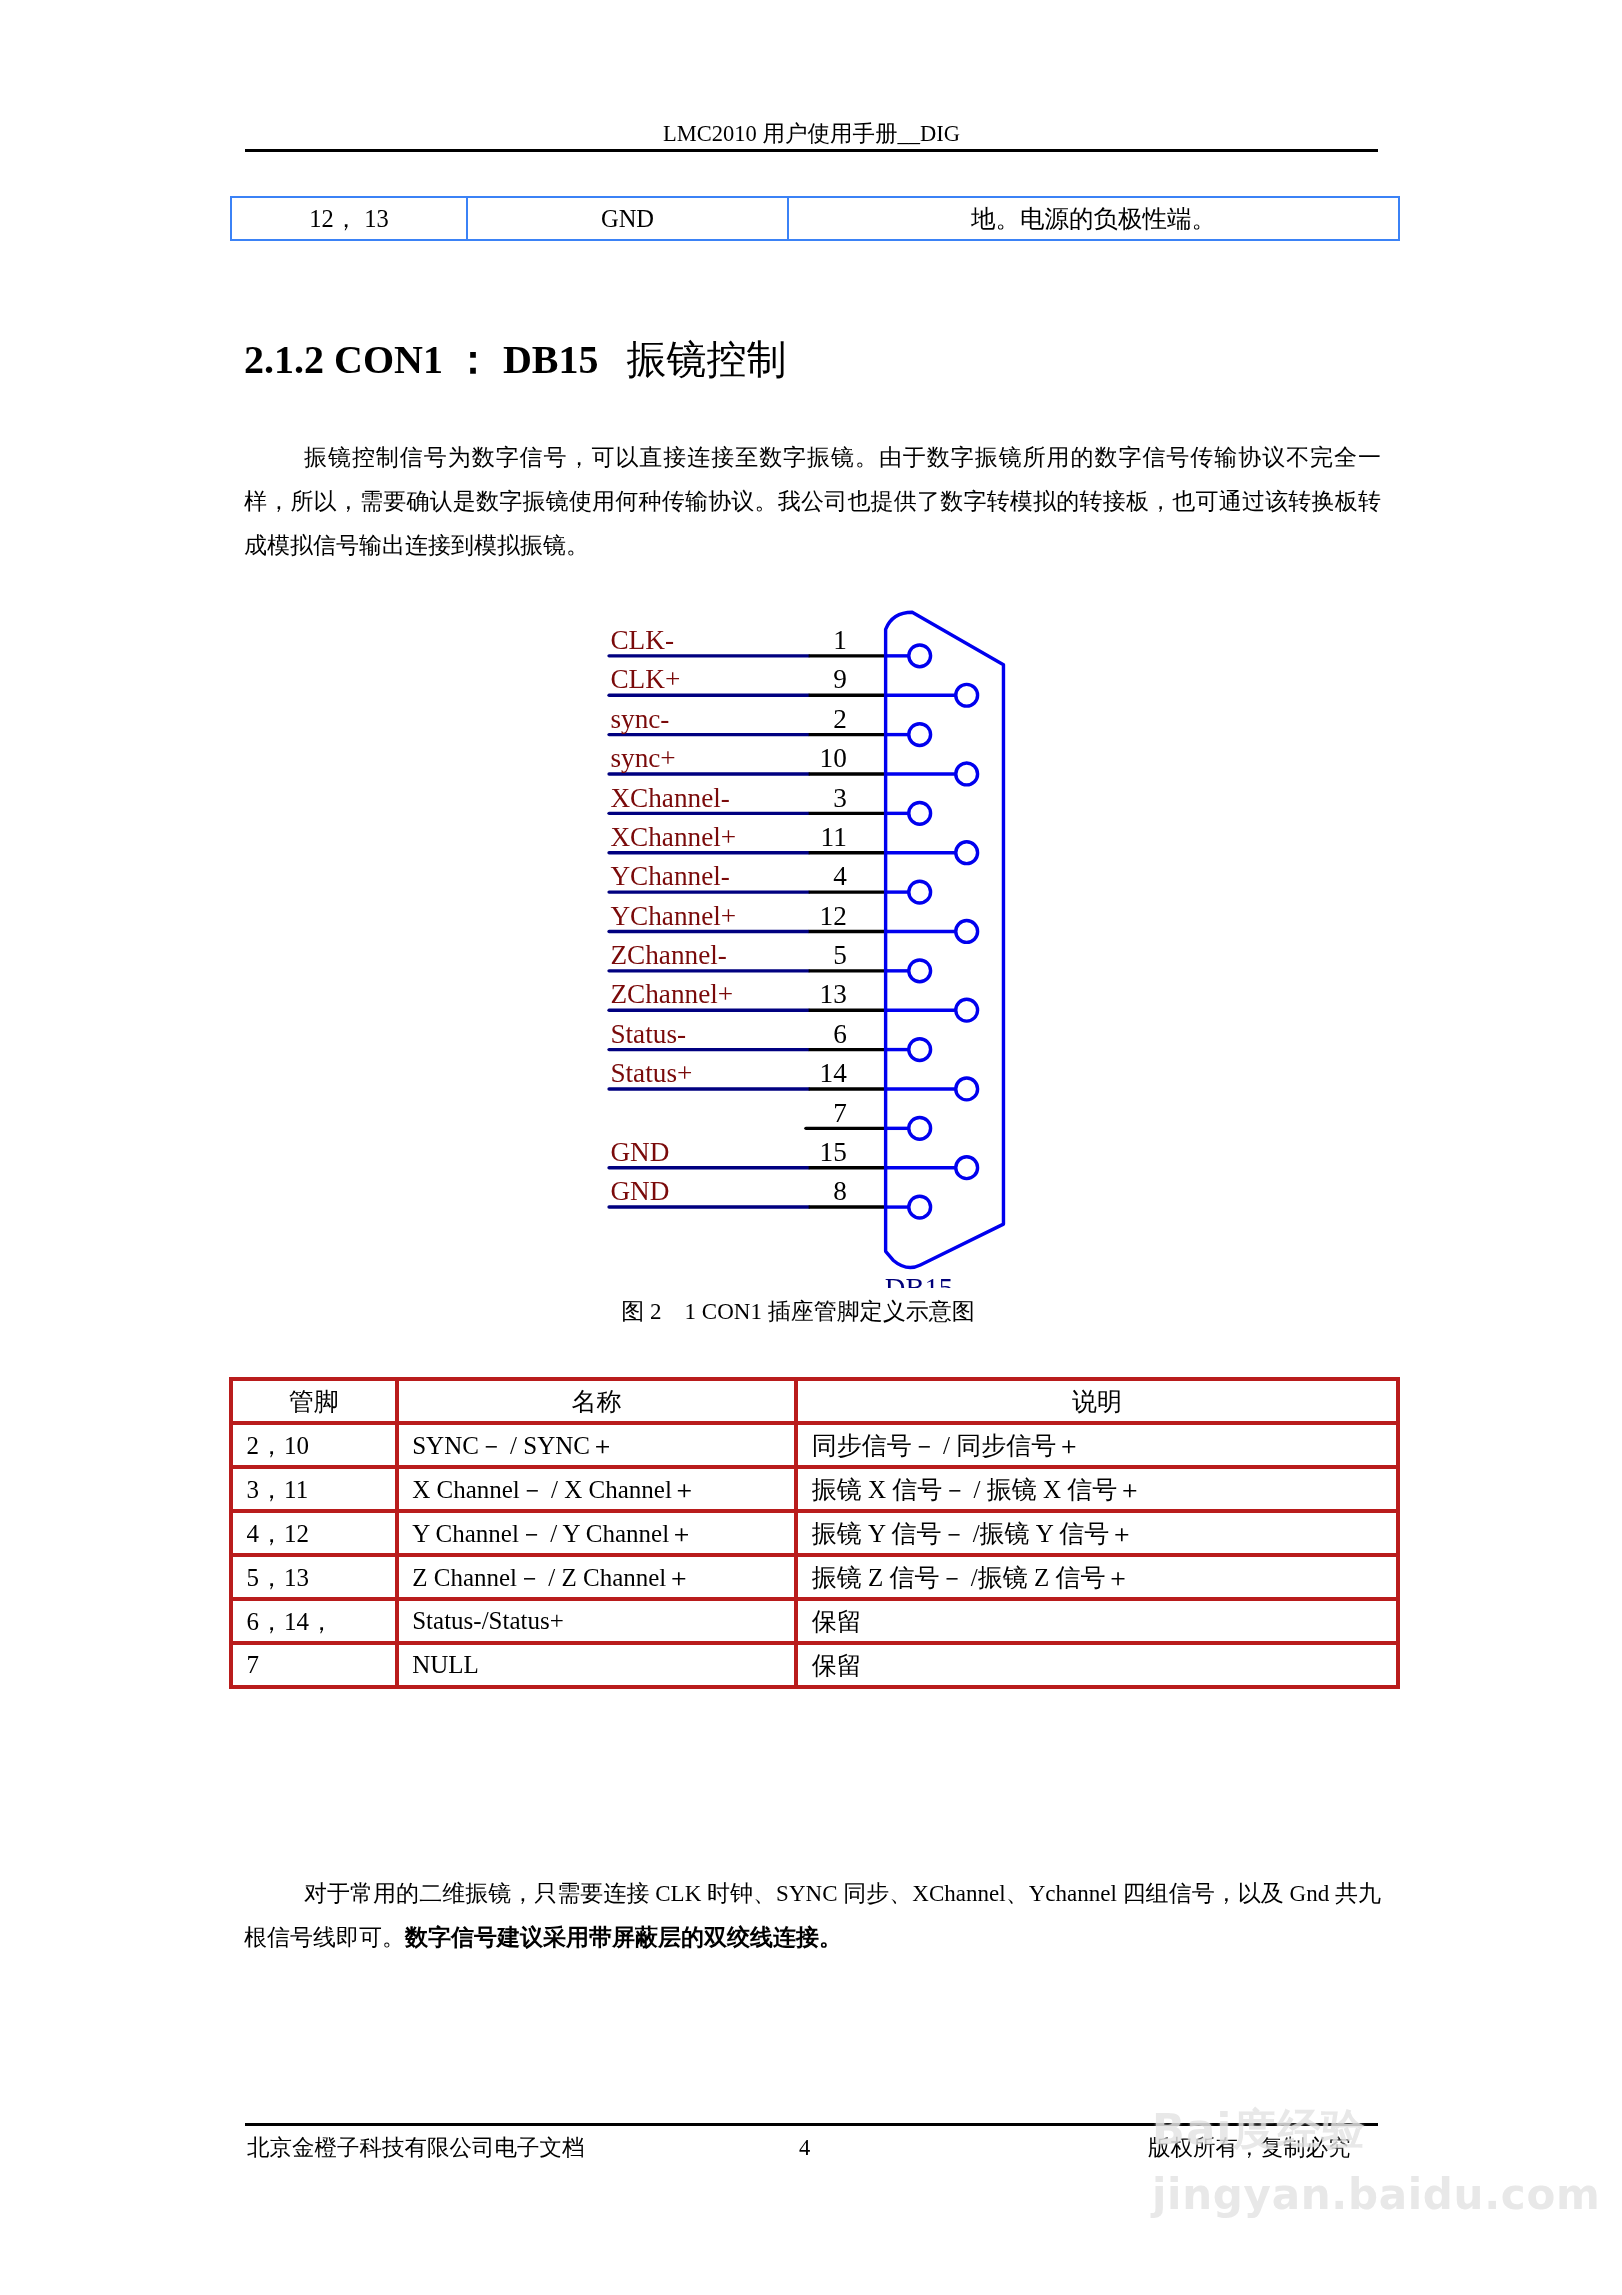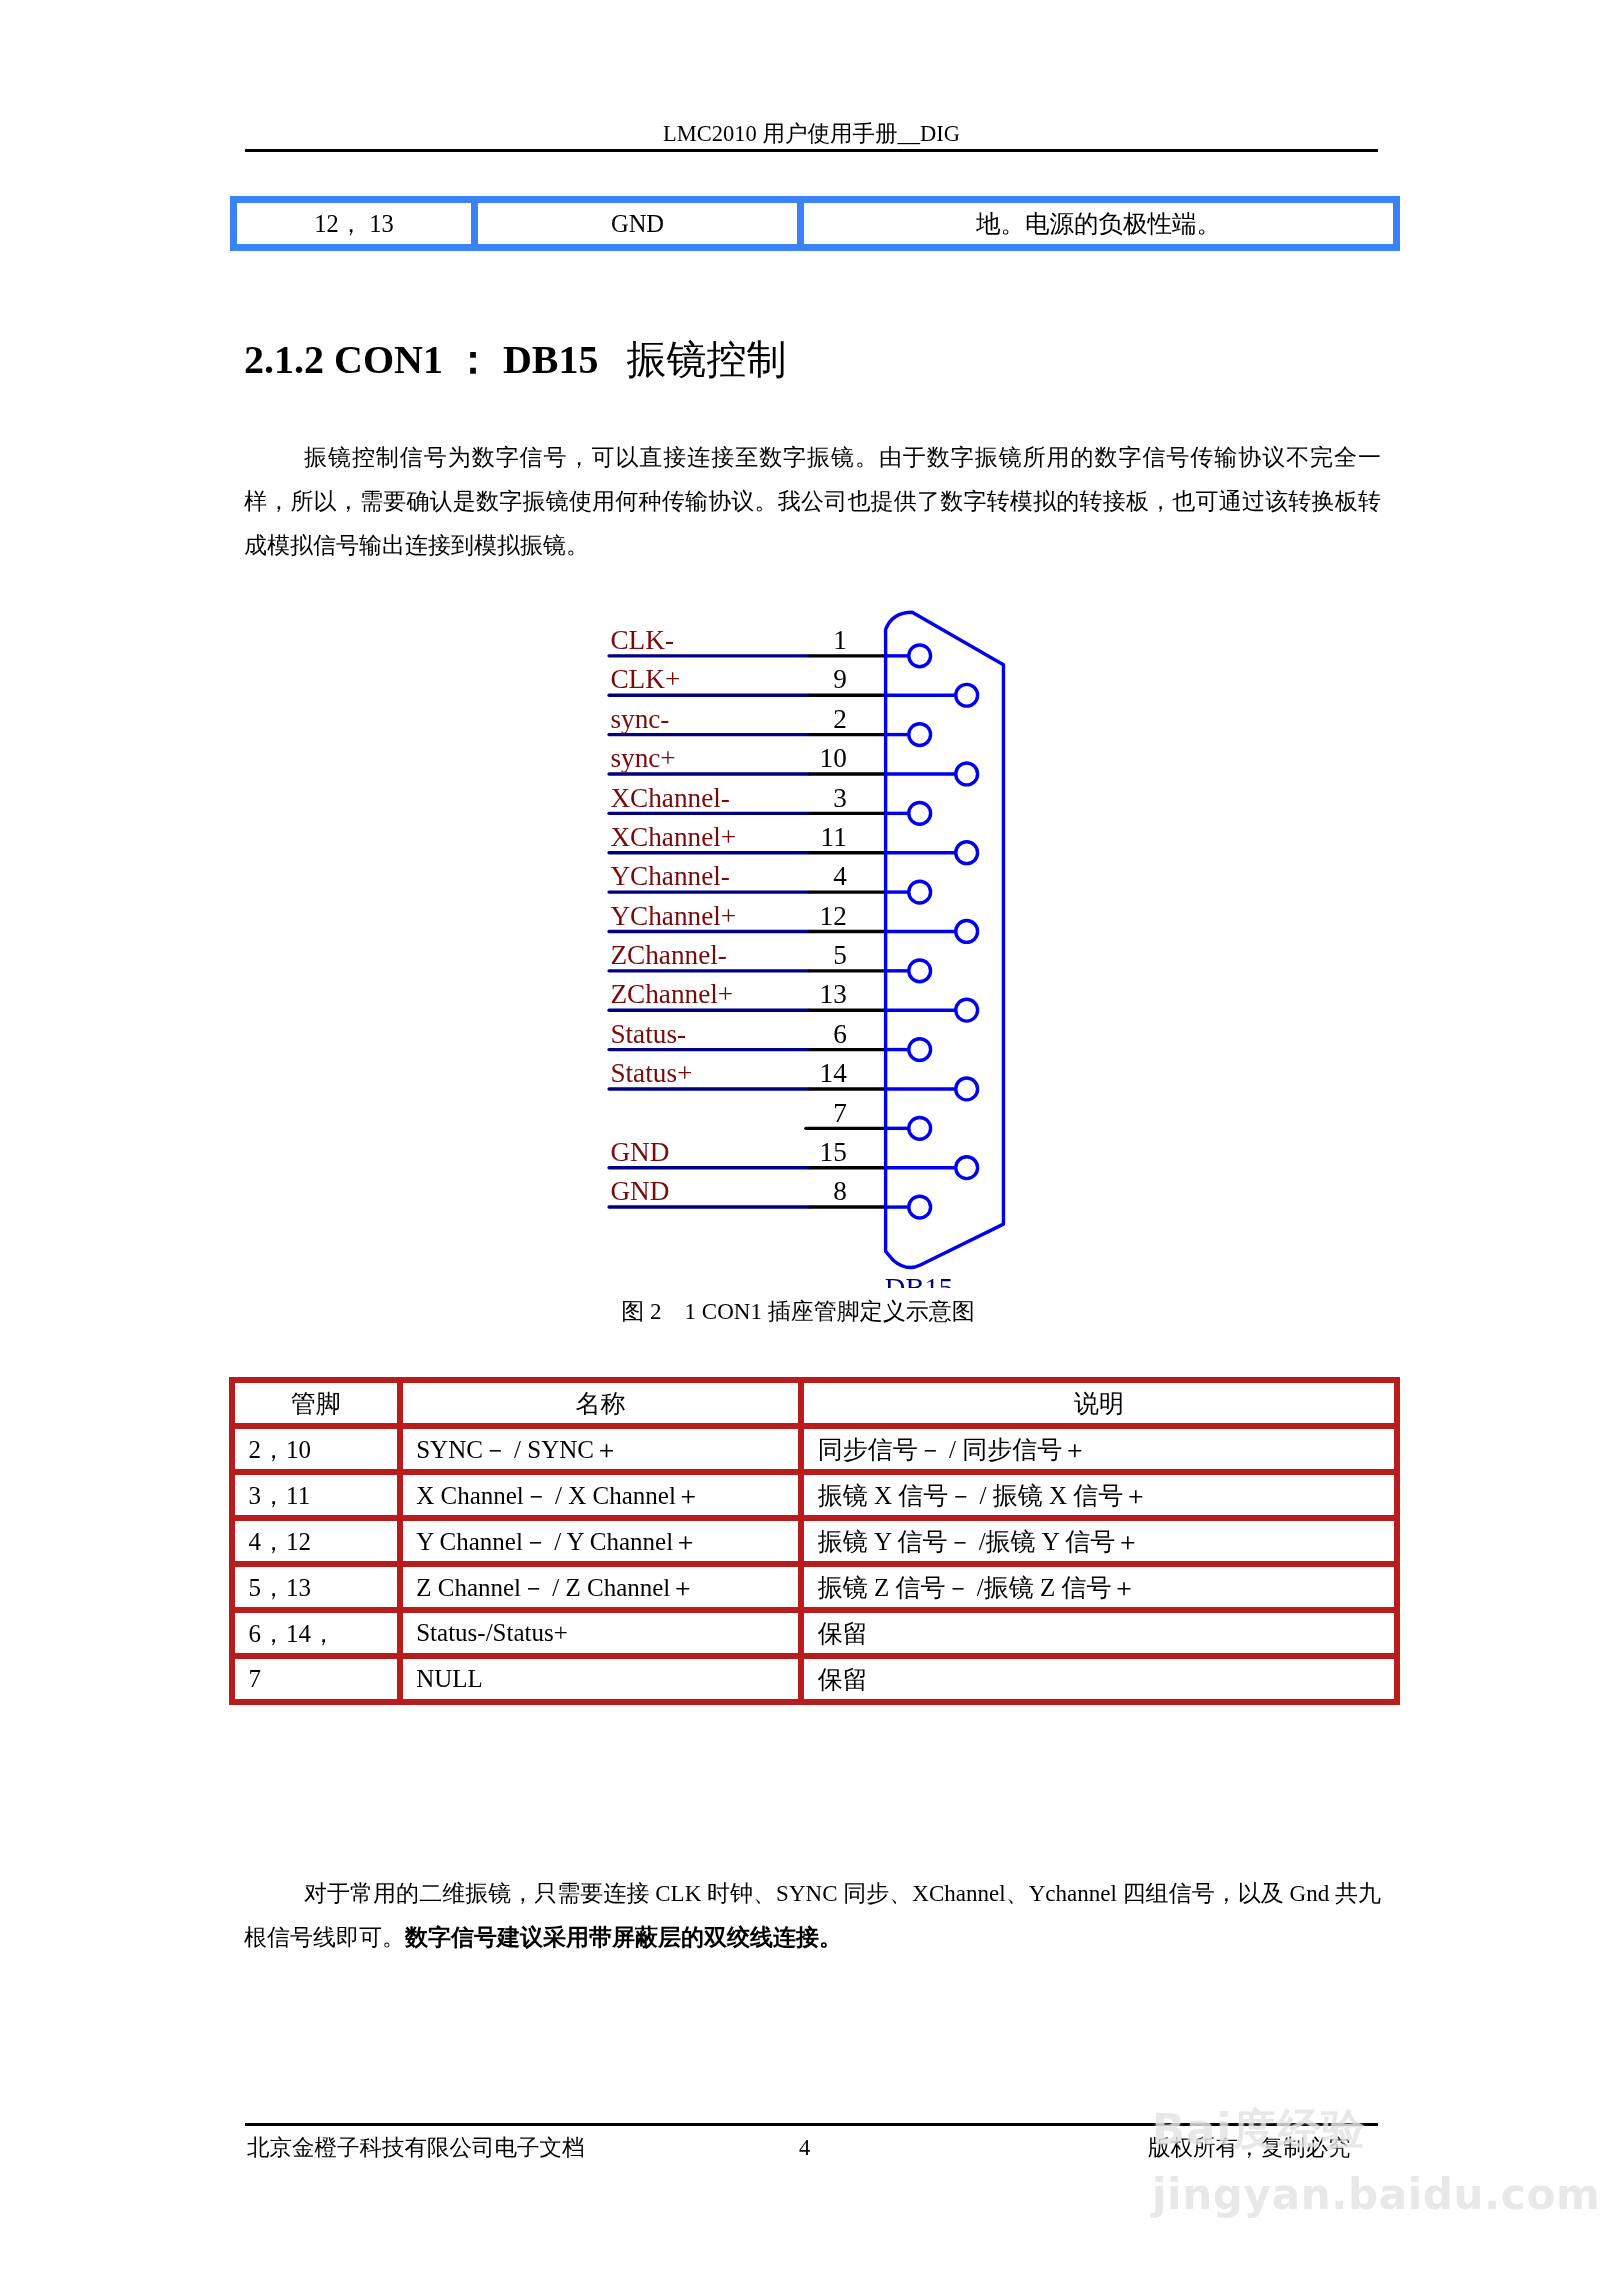--- a/index.html
+++ b/index.html
@@ -7,21 +7,21 @@
          font-family: "Liberation Serif", "DejaVu Serif", serif; color: #000; }
   .abs { position: absolute; }
 
   
   .page-header-text { left: 0; width: 1623px; top: 117px; text-align: center; font-size: 22.5px; line-height: 34px; }
   .header-rule { left: 245px; top: 149px; width: 1133px; height: 3.4px; background: #000; }
 
   
   table { border-collapse: collapse; }
   .cont-table { left: 230px; top: 196px; width: 1170px; }
-  .cont-table td { border: 7px solid #3b82f6; height: 41px; font-size: 24.5px; text-align: center; padding: 0; }
+  .cont-table td { border: 2px solid #3b82f6; height: 41px; font-size: 24.5px; text-align: center; padding: 0; }
   .cont-table td:nth-child(1) { width: 234px; }
   .cont-table td:nth-child(2) { width: 319px; }
 
   
   .section-heading { left: 244px; top: 335px; font-size: 40px; line-height: 50px; white-space: nowrap; }
   .section-heading .num { font-weight: bold; }
   .section-heading .cjk { font-weight: normal; margin-left: 28px; }
 
   
   .para { left: 244px; width: 1137px; font-size: 23px; line-height: 44px; text-align: justify; text-indent: 60px; }
@@ -30,21 +30,21 @@
   .para-2 .emph { font-weight: bold; }
 
   
   .diagram { left: 600px; top: 600px; width: 450px; height: 688px; }
   .diagram svg { display: block; }
 
   .caption { left: 0; width: 1623px; top: 1296px; text-align: center; font-size: 23px; line-height: 31px; padding-right: 27px; box-sizing: border-box; }
 
   
   .pin-table { left: 229px; top: 1377px; width: 1171px; }
-  .pin-table th, .pin-table td { border: 6px solid #b91c1c; height: 40px; font-size: 25px; padding: 0 0 0 13.6px; font-weight: normal; text-align: left; white-space: nowrap; }
+  .pin-table th, .pin-table td { border: 4px solid #b91c1c; height: 40px; font-size: 25px; padding: 0 0 0 13.6px; font-weight: normal; text-align: left; white-space: nowrap; }
   .pin-table th { text-align: center; padding: 0; }
   .pin-table th:nth-child(1), .pin-table td:nth-child(1) { width: 148px; }
   .pin-table th:nth-child(2), .pin-table td:nth-child(2) { width: 382px; }
 
   
   .footer-rule { left: 245px; top: 2123px; width: 1133px; height: 2.7px; background: #000; }
   .footer-left { left: 247px; top: 2132px; font-size: 22.5px; line-height: 31px; }
   .footer-page { left: 799px; top: 2132px; font-size: 22.5px; line-height: 31px; }
   .footer-right { left: 1148px; top: 2132px; font-size: 22.5px; line-height: 31px; }
 

